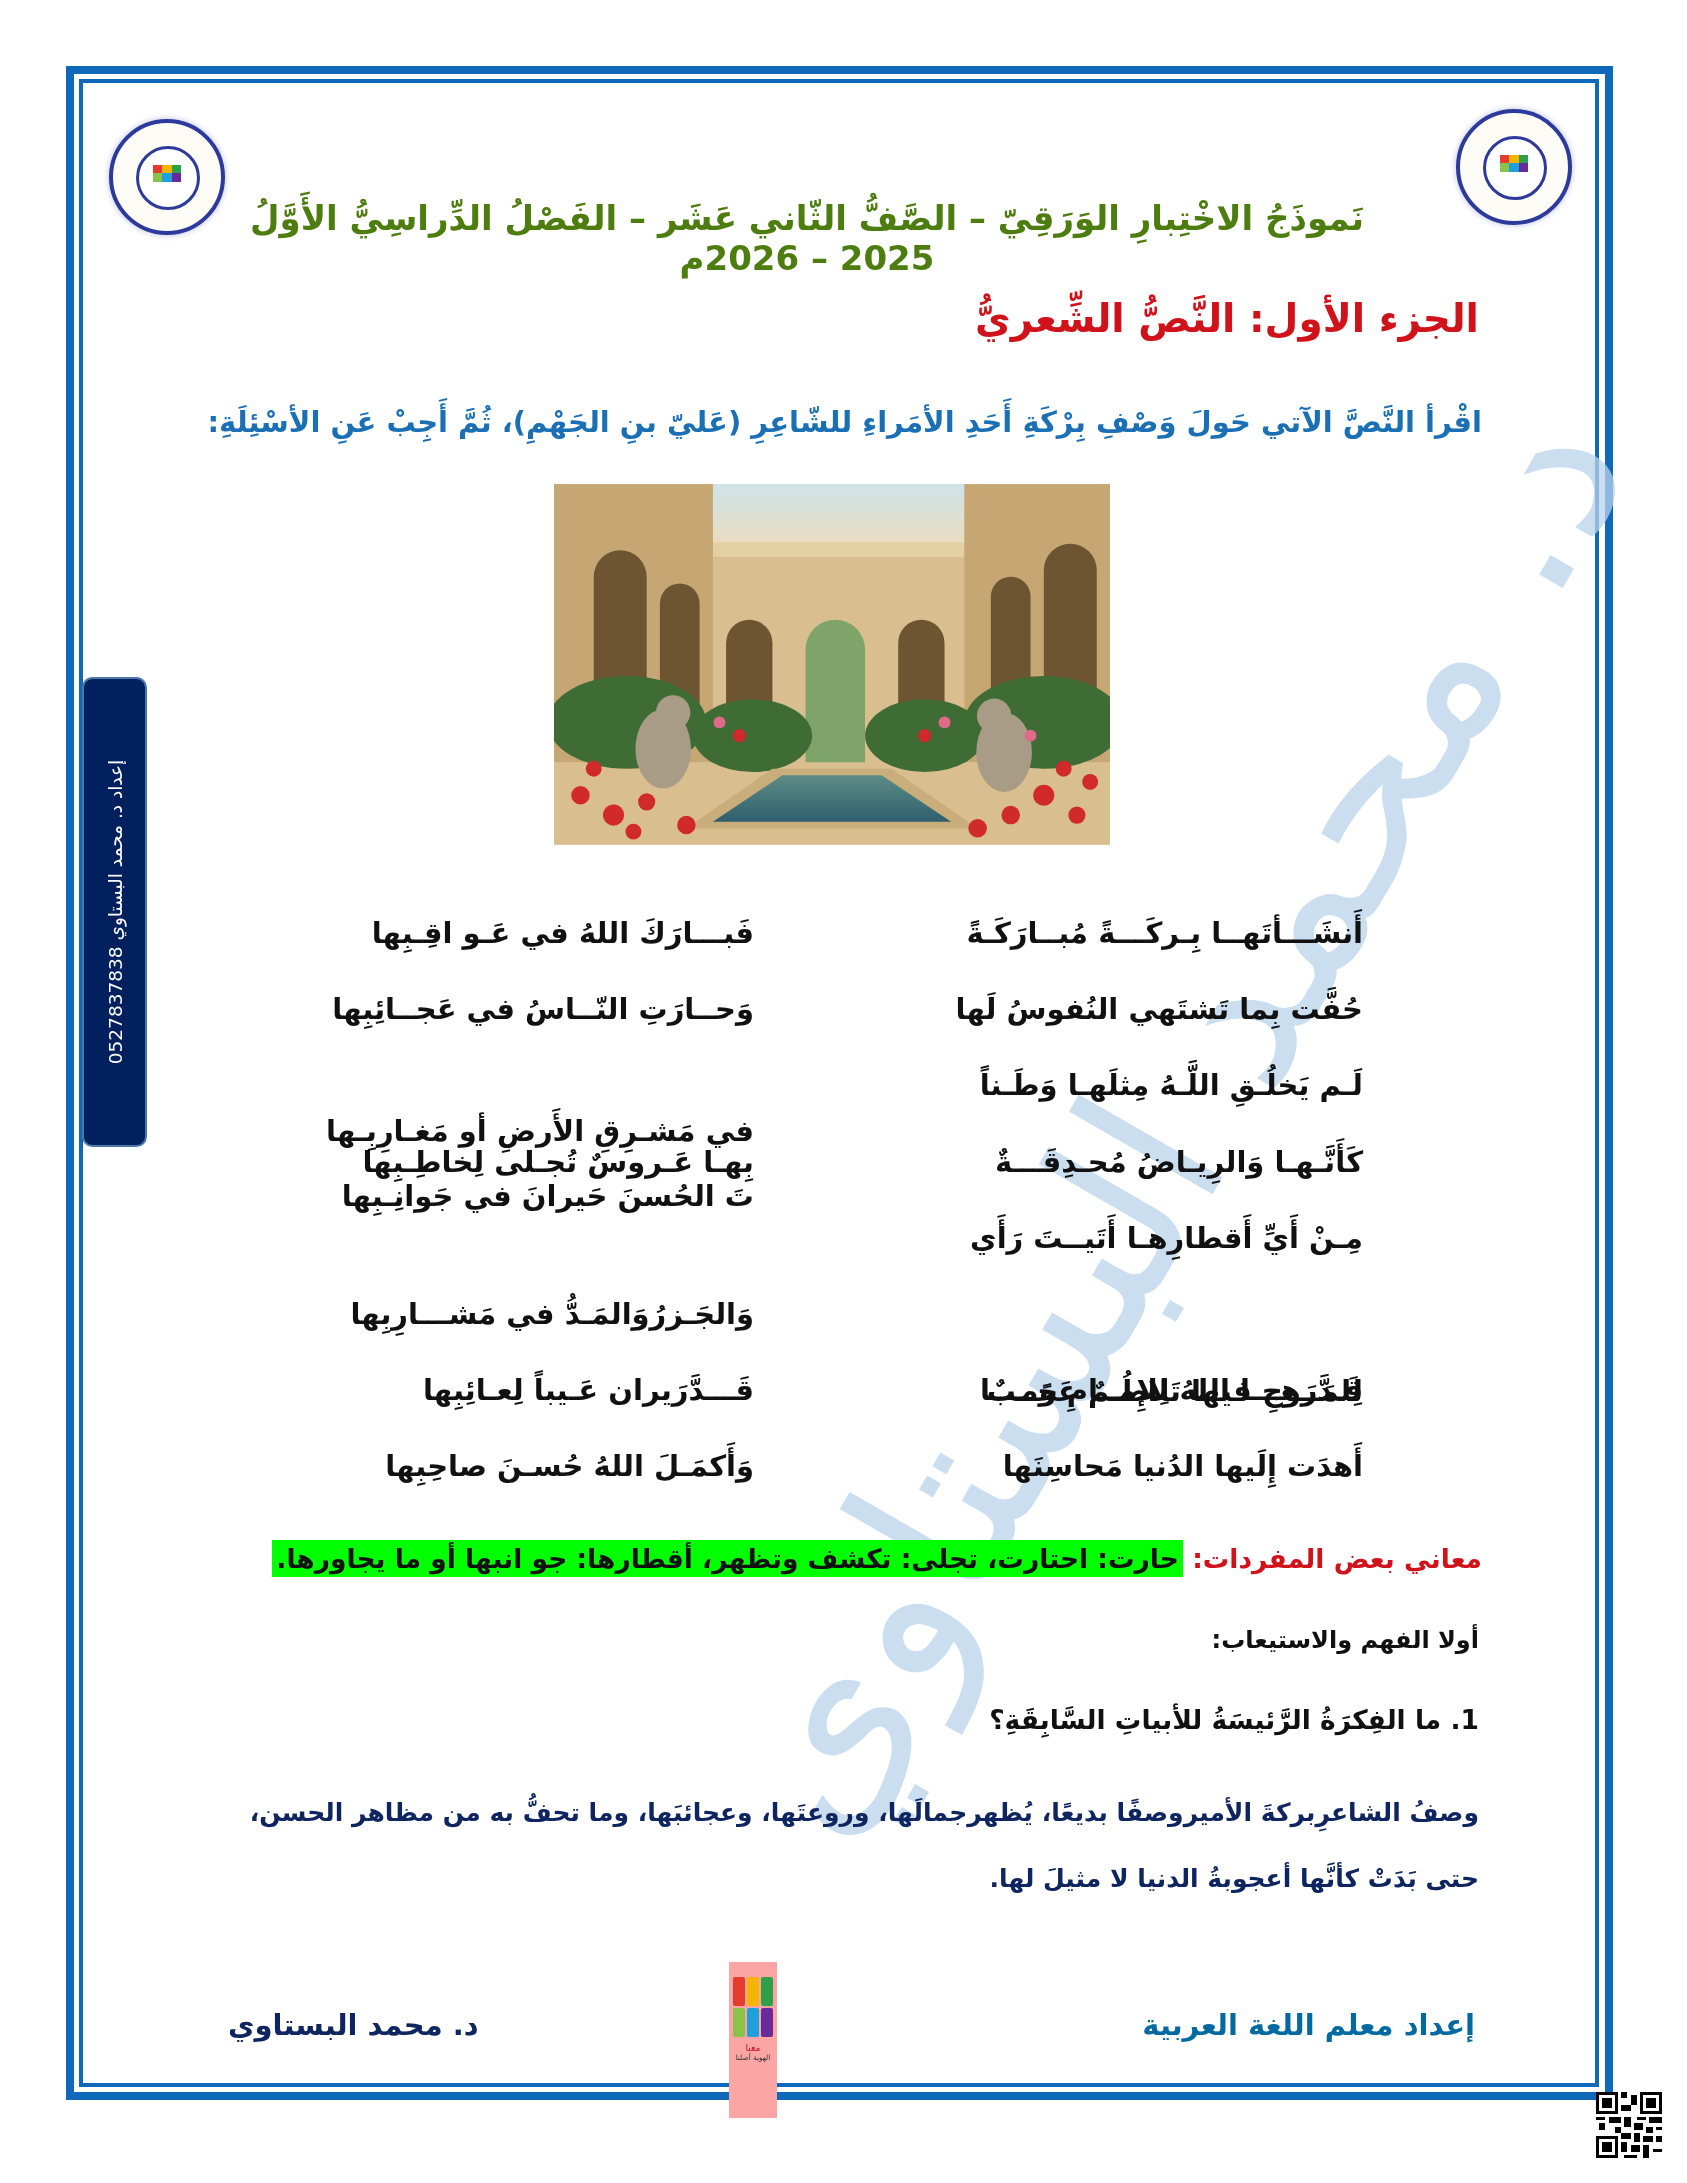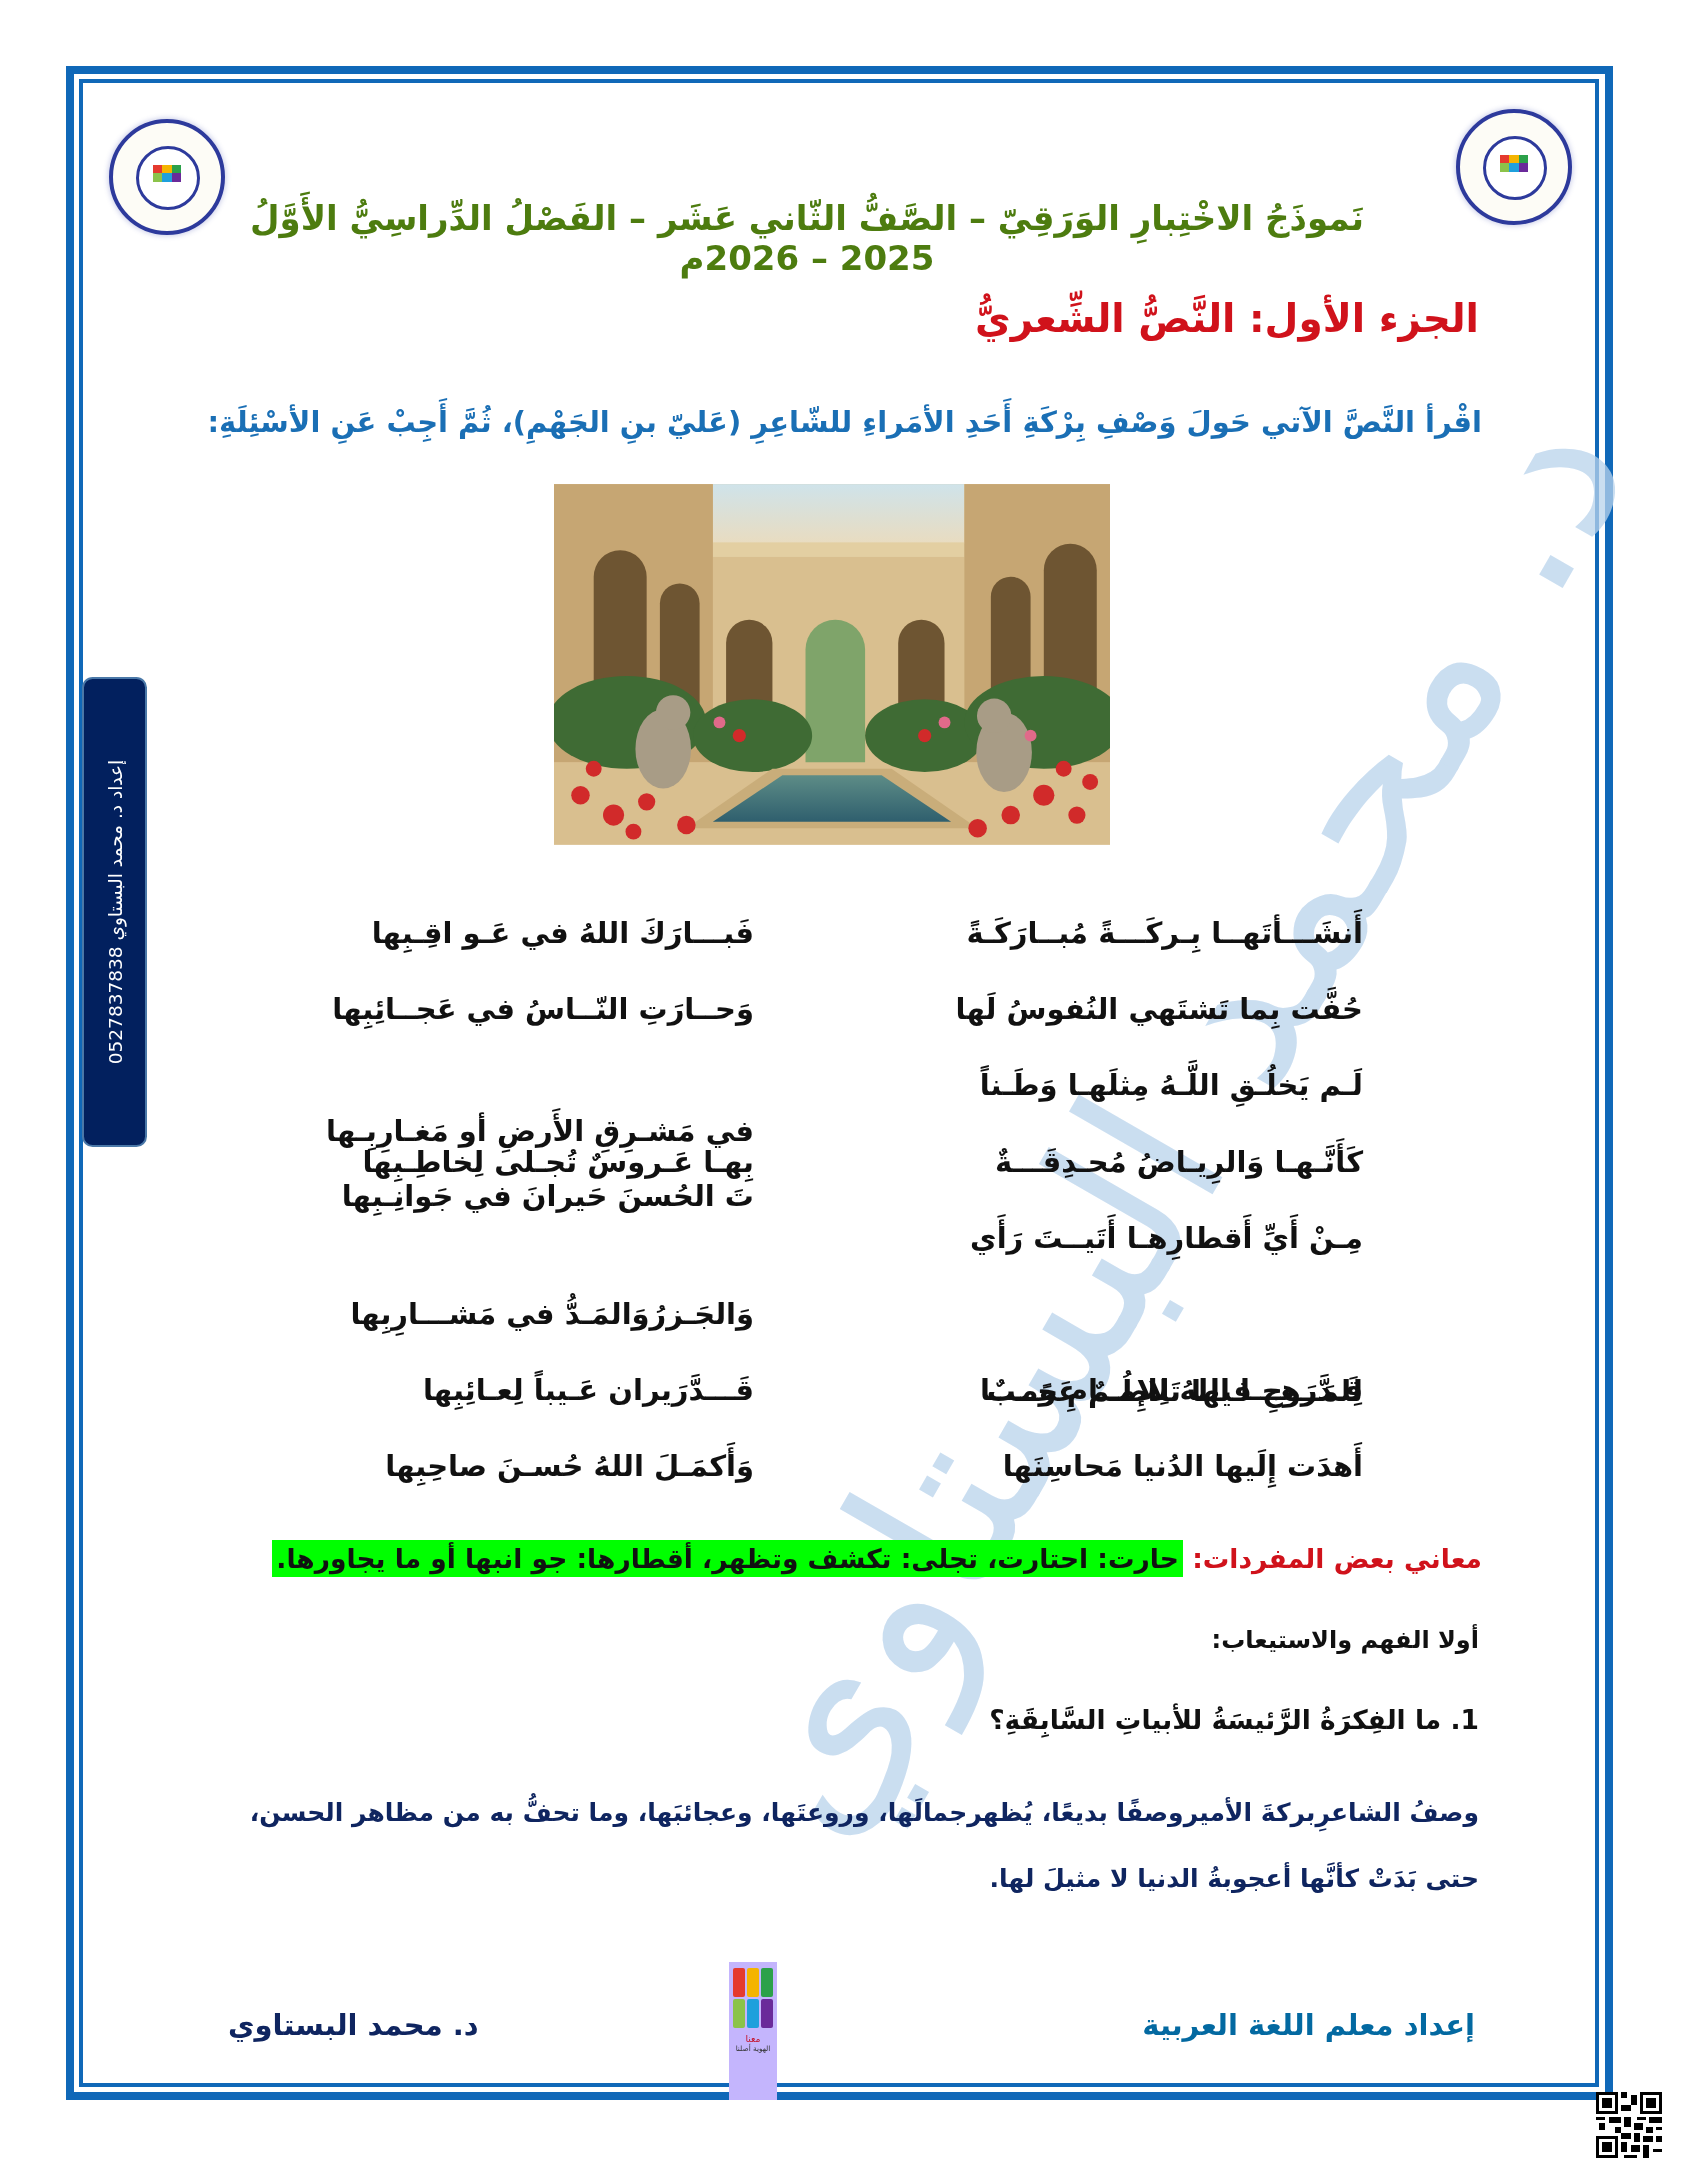--- a/index.html
+++ b/index.html
@@ -34,21 +34,21 @@
   .side-tab .txt { position:absolute; left:50%; top:50%; transform:translate(-50%,-50%) rotate(-90deg);
                    white-space:nowrap; color:#fff; font-size:18.5px; }
   .vocab { right:205px; top:1543px; font-size:26.5px; font-weight:bold; white-space:nowrap; }
   .vocab .label { color:#d0121b; }
   .vocab .hl { background:#00ff00; color:#111; padding:2.6px 4px; }
   .sec { right:208px; top:1626px; font-size:24px; font-weight:bold; color:#111; }
   .q1 { right:208px; top:1704px; font-size:26.5px; font-weight:bold; color:#111; }
   .ans { right:208px; top:1780px; width:1270px; font-size:25px; font-weight:bold; color:#0f2560; line-height:66px; }
   .footer-left { right:212px; top:2008px; font-size:29px; font-weight:bold; color:#0369a1; }
   .footer-right { left:228px; top:2008px; font-size:29px; font-weight:bold; color:#0f2560; direction:rtl; }
-  .footer-logo { left:729px; top:1962px; width:40px; height:126px; background:#c4b5fd; padding:6px 4px; box-sizing:content-box; }
+  .footer-logo { left:729px; top:1962px; width:40px; height:126px; background:#fca5a5; padding:15px 4px; box-sizing:content-box; }
   .footer-logo .grid { display:grid; grid-template-columns:repeat(3,12px); grid-template-rows:repeat(2,29px); gap:2px; }
   .footer-logo .grid span { border-radius:2px; display:block; }
   .footer-logo .cap { font-size:9.3px; color:#c4122b; text-align:center; margin-top:5.3px; }
   .footer-logo .cap2 { font-size:7.3px; color:#333; text-align:center; }
   .qr { position:absolute; left:1596px; top:2092px; width:66px; height:66px; }
 </style>
 </head>
 <body>
 
 <div class="frame-outer"></div>

